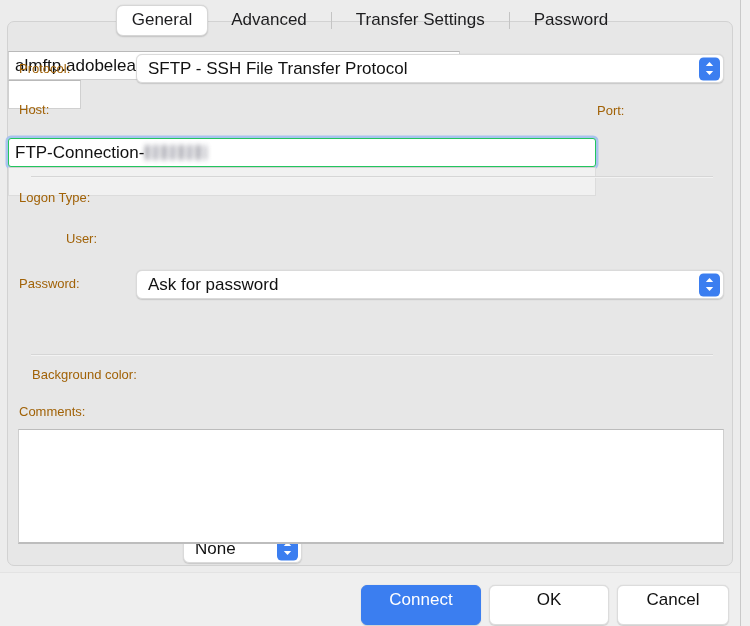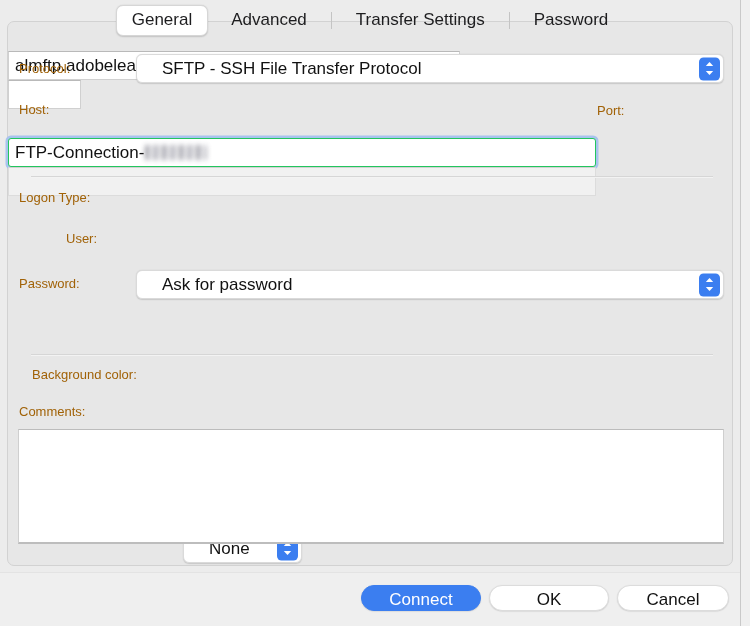--- a/index.html
+++ b/index.html
@@ -145,21 +145,21 @@
     box-sizing: border-box;
     background: #ffffff;
     border: 1px solid #dadada;
     border-radius: 6px;
     box-shadow: 0 0.5px 1.2px rgba(0,0,0,0.14);
     font-size: 17px;
     color: #111;
     line-height: 20px;
     display: flex;
     align-items: center;
-    padding-left: 25px;
+    padding-left: 11px;
     position: relative;
     cursor: default;
   }
   .popup .stepper {
     position: absolute;
     right: 3px; top: 50%;
     transform: translateY(-50%);
     width: 21px; height: 23px;
     background: #3b7ef0;
     border-radius: 4.5px;
@@ -200,22 +200,22 @@
   #bottombar::after {
     content: "";
     position: absolute;
     left: 0; bottom: 0;
     width: 100%; height: 1px;
     background: #bcbcbc;
   }
   .btn {
     position: absolute;
     box-sizing: border-box;
-    height: 26px;
-    border-radius: 14px;
+    height: 40px;
+    border-radius: 6px;
     font-size: 17px;
     line-height: 28px;
     text-align: center;
     cursor: default;
     background: #ffffff;
     border: 1px solid #dcdcdc;
     color: #111;
     box-shadow: 0 0.5px 1.2px rgba(0,0,0,0.14);
   }
   .btn.primary {

